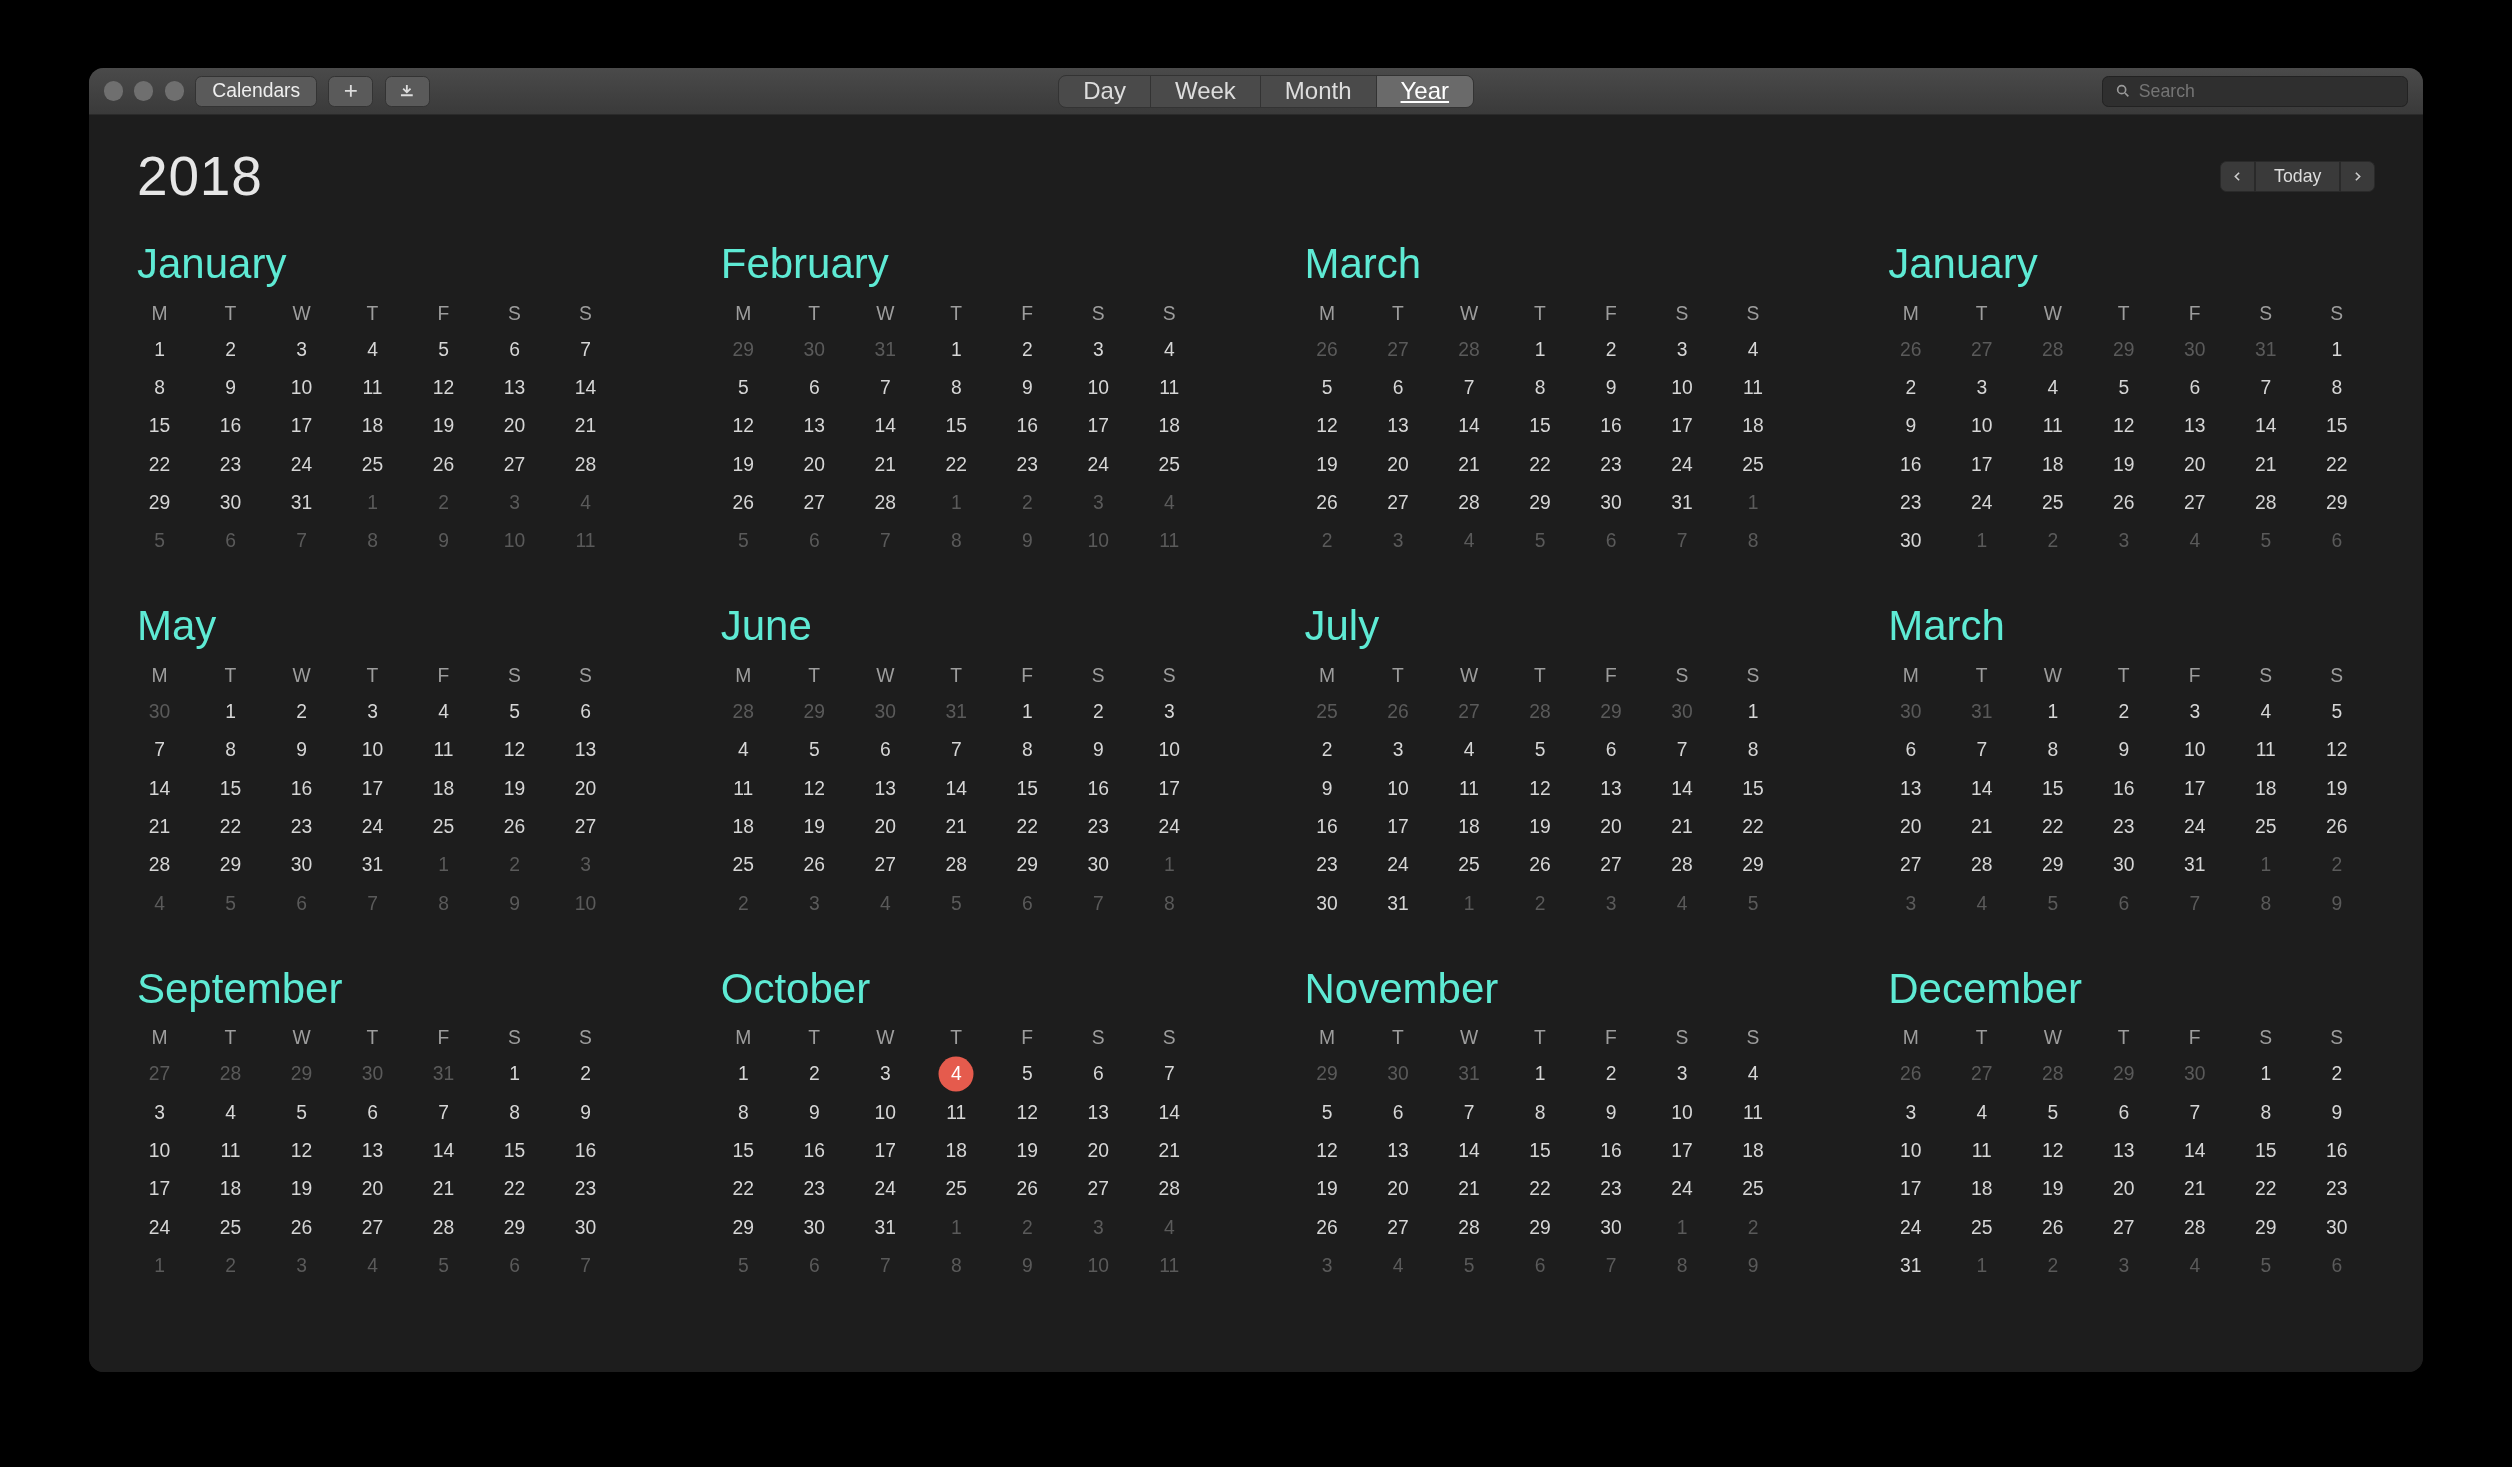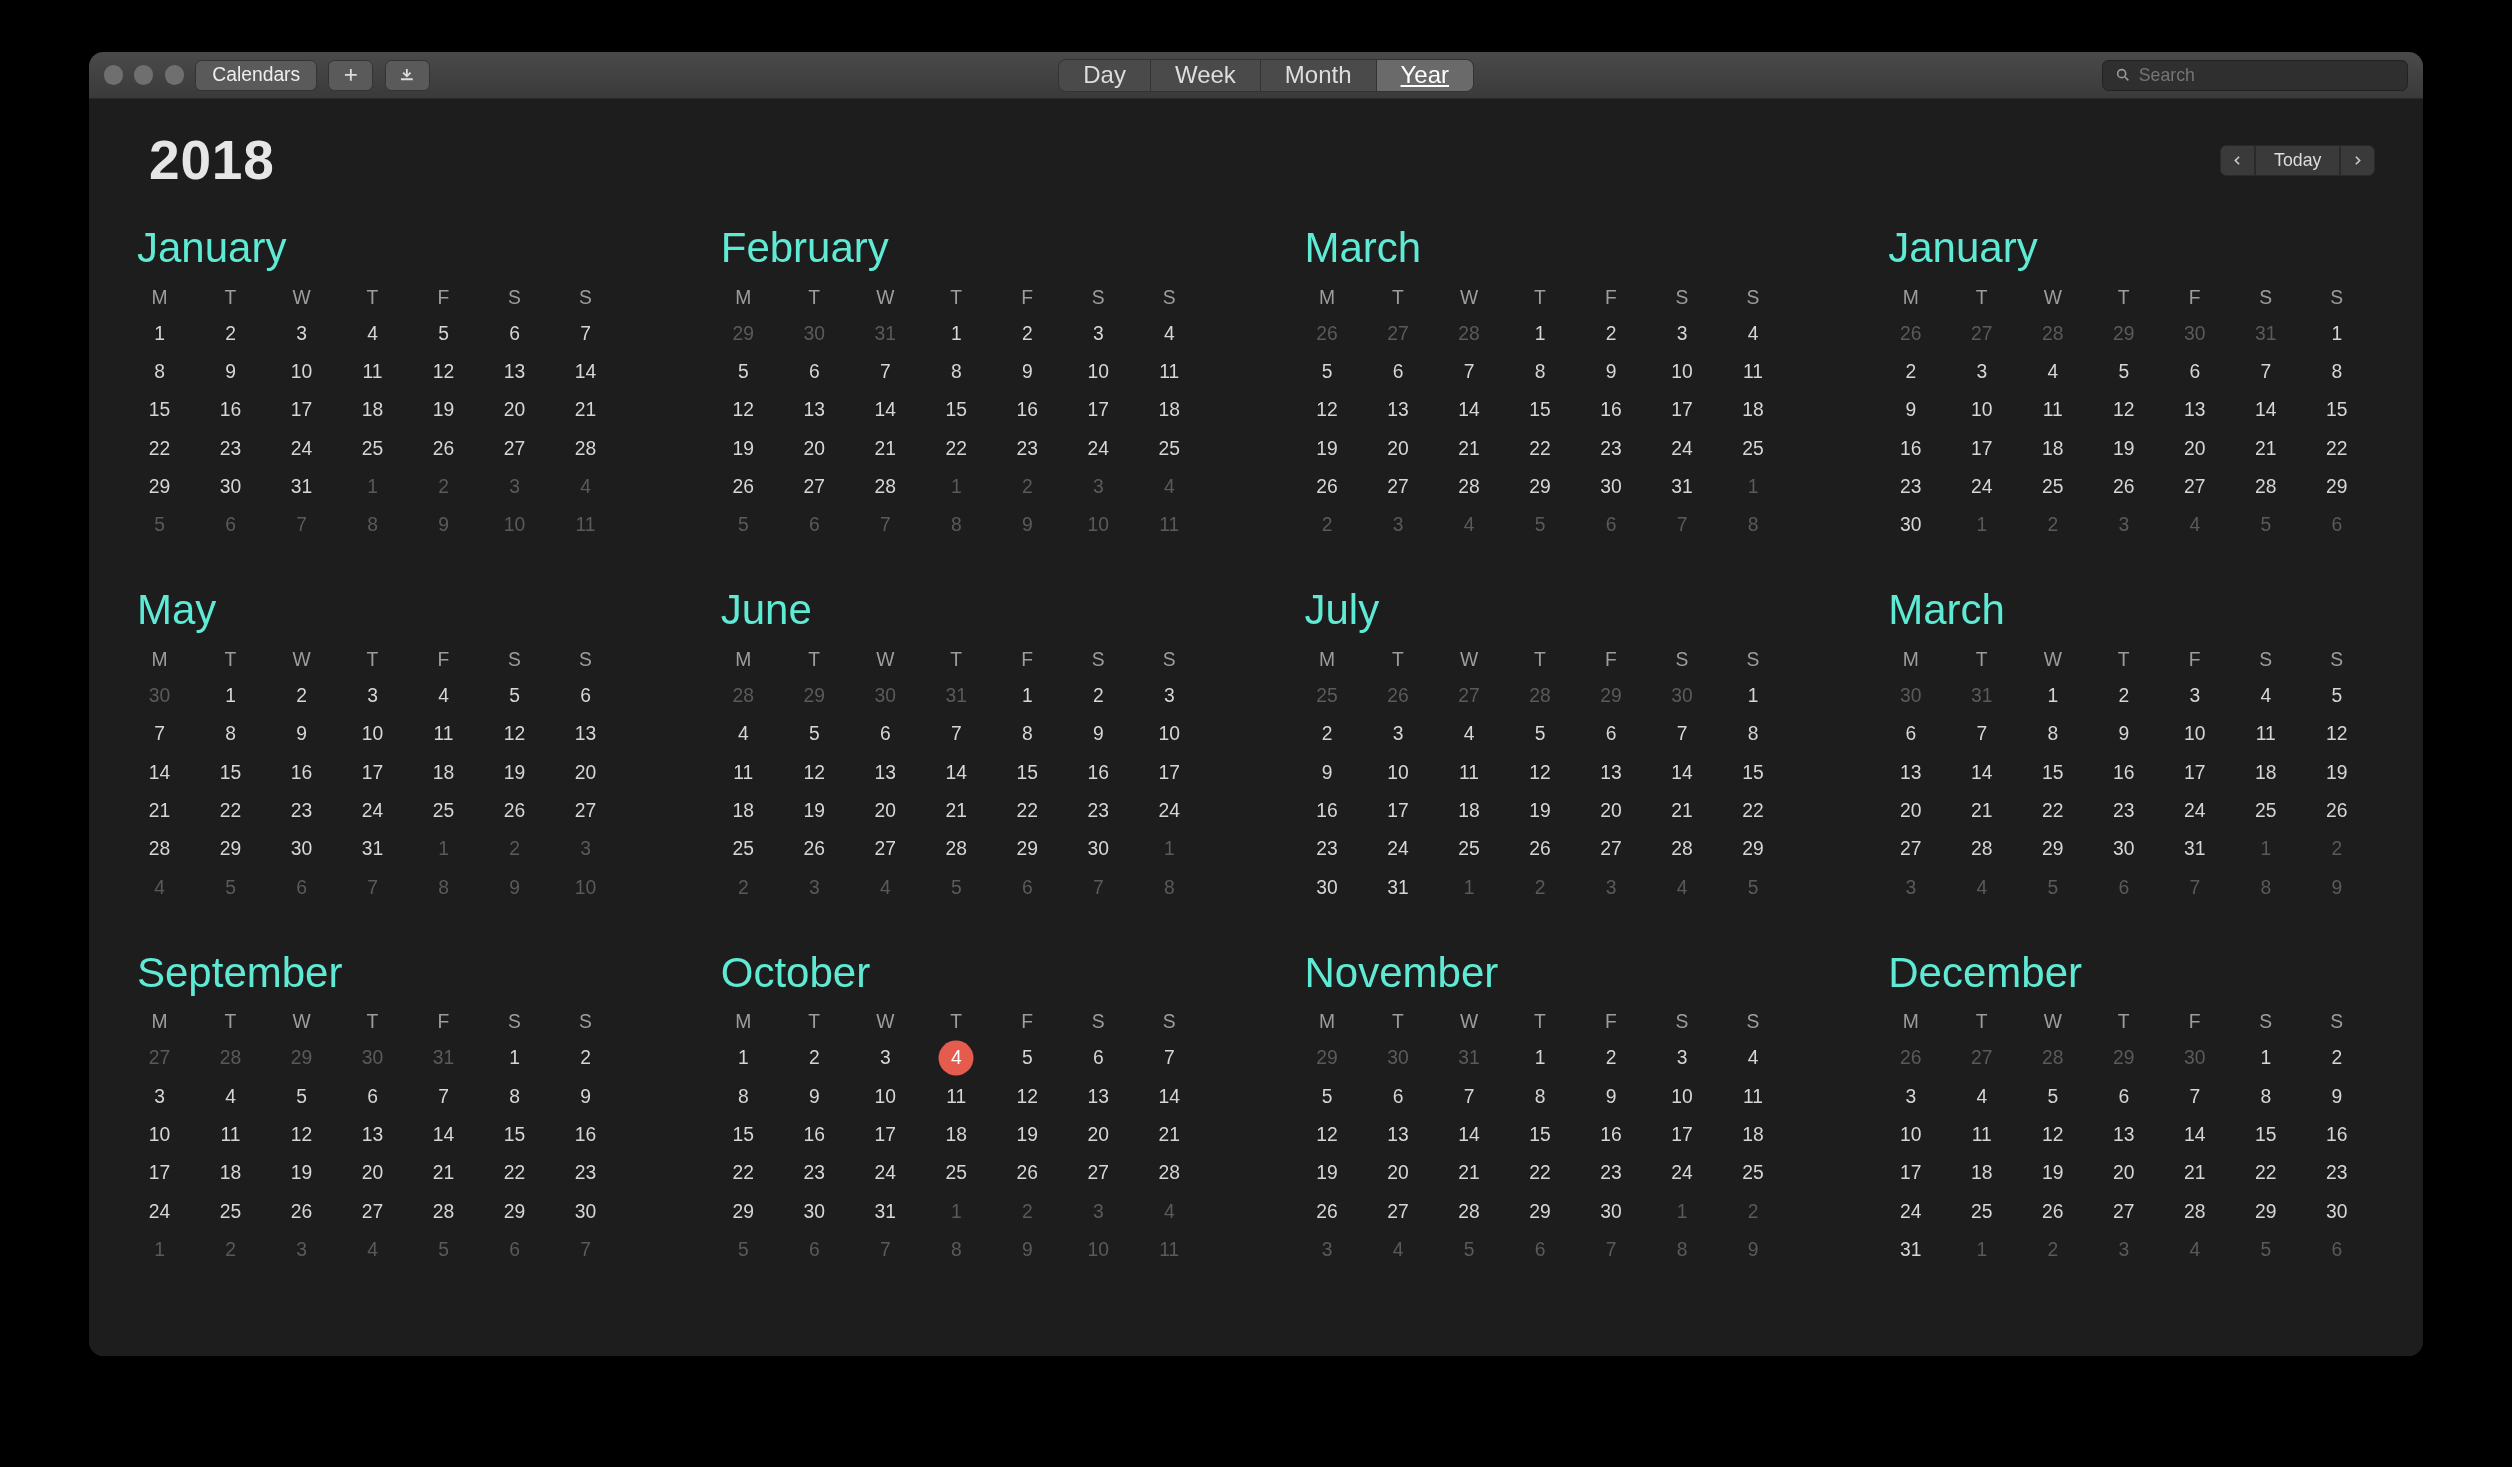--- a/index.html
+++ b/index.html
@@ -6,21 +6,21 @@
   html, body {
     width: 2512px;
     height: 1468px;
     background: #000;
     font-family: -apple-system, "Helvetica Neue", Arial, sans-serif;
     -webkit-font-smoothing: antialiased;
   }
   .window {
     position: absolute;
     left: 89px;
-    top: 52px;
+    top: 68px;
     width: 2334px;
     height: 1304px;
     background: #1d1d1d;
     border-radius: 14.5px;
     box-shadow: 0 24px 64px rgba(0,0,0,.7);
     overflow: hidden;
     display: flex;
     flex-direction: column;
   }
   .titlebar {
@@ -68,21 +68,21 @@
     font-size:17.7px;flex:1;
   }
   .content{
     flex:1; background:#1d1d1d; position:relative; padding:29px 48px 32px;
     overflow:hidden;
   }
   .year-row{
     display:flex; align-items:center; justify-content:space-between;
     margin-bottom:32px;
   }
-  .year-title{ color:#e6e6e6; font-size:55px; font-weight:700; letter-spacing:0.8px;margin-left:12px;}
+  .year-title{ color:#e6e6e6; font-size:55px; font-weight:400; letter-spacing:0.8px;}
   .nav{
     display:flex; gap:0; align-items:center;
   }
   .nav .navbtn{
     height:31px; background:#3a3a3a; color:#ddd;
     display:flex;align-items:center;justify-content:center;
     font-size:17.7px; border:0.8px solid #2a2a2a;
   }
   .nav .arrow{ width:35px; }
   .nav .arrow svg{width:13px;height:13px;stroke:#ccc;fill:none;stroke-width:3;}

